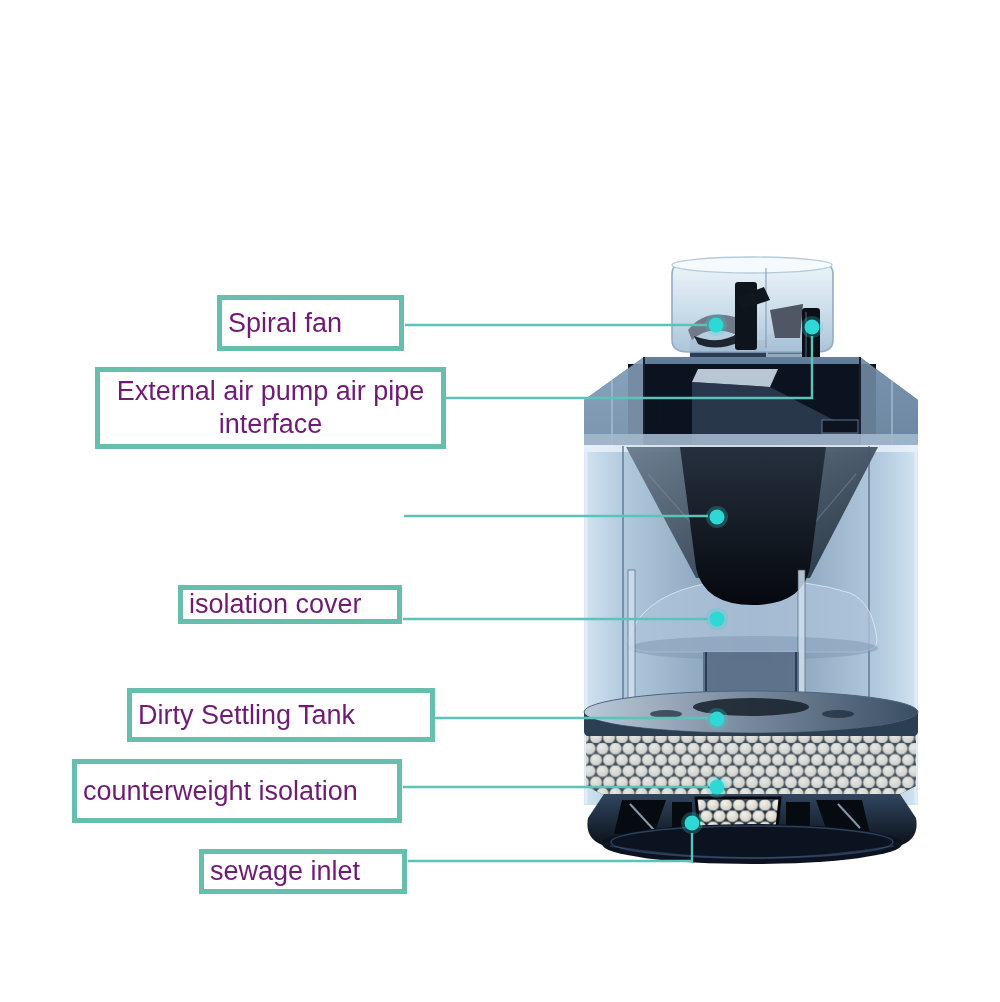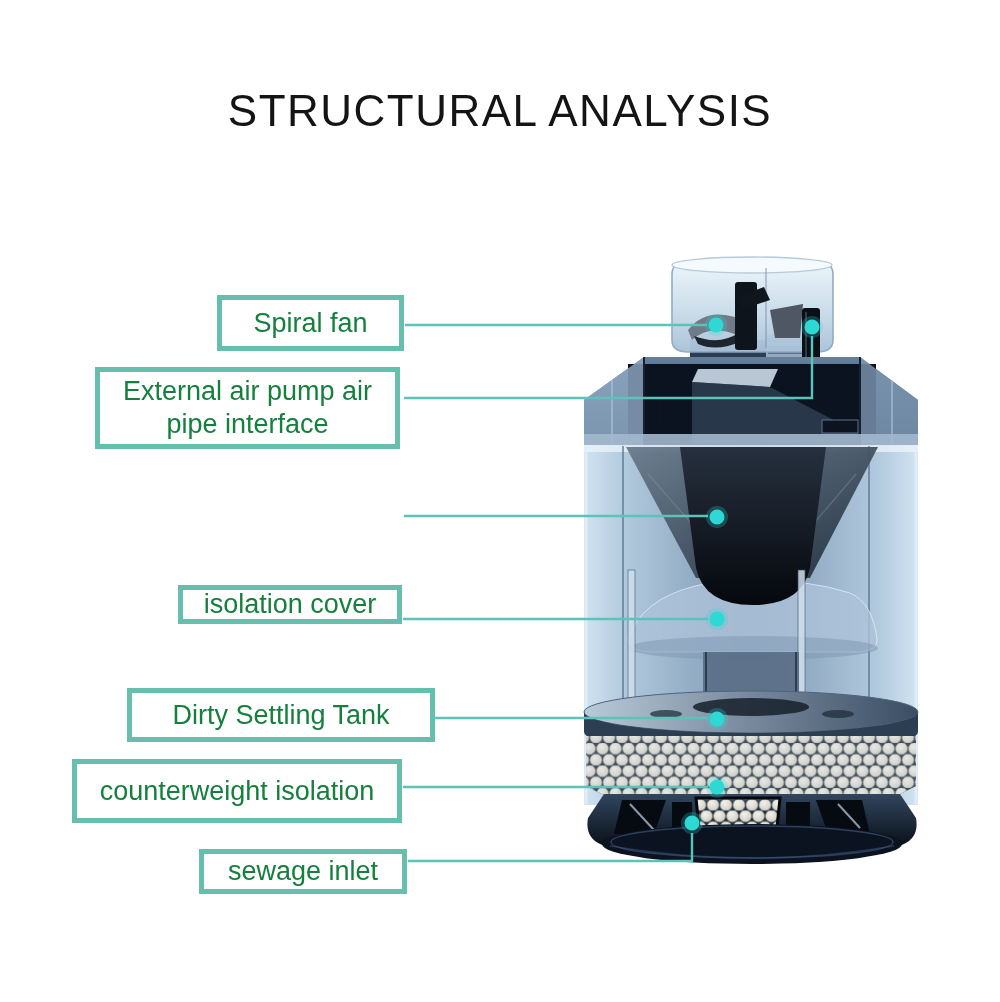--- a/index.html
+++ b/index.html
@@ -1,34 +1,33 @@
 <!DOCTYPE html>
 <html><head>
 <meta charset="utf-8">
 <style>
   html,body{margin:0;padding:0;background:#fff;}
   .stage{position:relative;width:1000px;height:1002px;background:#ffffff;
          font-family:"Liberation Sans",sans-serif;overflow:hidden;}
   .title{position:absolute;top:86px;left:0;width:100%;margin:0;text-align:center;
          font-size:44px;font-weight:400;letter-spacing:1.5px;color:#141414;}
   .callout{position:absolute;box-sizing:border-box;border:5px solid #66bfad;background:#ffffff;
-           display:flex;align-items:center;justify-content:center;text-align:center;
-           font-size:27px;color:#15803d;line-height:1.22;padding:0 6px;}
+           display:flex;align-items:center;text-align:center;
+           font-size:27px;color:#701a75;line-height:1.22;padding:0 6px;}
   .device{position:absolute;left:570px;top:248px;width:370px;height:660px;}
   .annot{position:absolute;left:0;top:0;width:1000px;height:1002px;pointer-events:none;}
   .lead{stroke:#5cc2ba;stroke-width:2.4;fill:none;}
   .glow{fill:rgba(46,216,212,0.25);}
   .dot{fill:#2ed8d4;}
 </style>
 </head>
 <body>
 
 <div class="stage">
 
-  <h1 class="title">STRUCTURAL ANALYSIS</h1>
 
   <svg class="device" viewBox="0 0 370 660" xmlns="http://www.w3.org/2000/svg">
     <defs>
       <linearGradient id="capGlass" x1="0" y1="0" x2="0" y2="1">
         <stop offset="0" stop-color="#ecf5fa"></stop>
           <stop offset="0.55" stop-color="#c9dcea"></stop>
           <stop offset="1" stop-color="#a9c2d8"></stop>
       </linearGradient>
       <linearGradient id="wallGlass" x1="0" y1="0" x2="1" y2="0">
         <stop offset="0" stop-color="#cfe2f0"></stop>
@@ -200,21 +199,21 @@
       </g>
     <g>
       <circle class="glow" cx="692" cy="823" r="11"></circle>
         <circle class="dot" cx="692" cy="823" r="7.5"></circle>
       </g>
   </svg>
 
   <div class="callout" style="left:217px;top:295px;width:187px;height:56px;">
     <span>Spiral fan</span>
   </div>
-  <div class="callout" style="left:95px;top:367px;width:305px;height:82px;">
+  <div class="callout" style="left:95px;top:367px;width:351px;height:82px;">
     <span>External air pump air pipe interface</span>
   </div>
   <div class="callout" style="left:178px;top:585px;width:224px;height:39px;">
     <span>isolation cover</span>
   </div>
   <div class="callout" style="left:127px;top:688px;width:308px;height:54px;">
     <span>Dirty Settling Tank</span>
   </div>
   <div class="callout" style="left:72px;top:759px;width:330px;height:64px;">
     <span>counterweight isolation</span>

